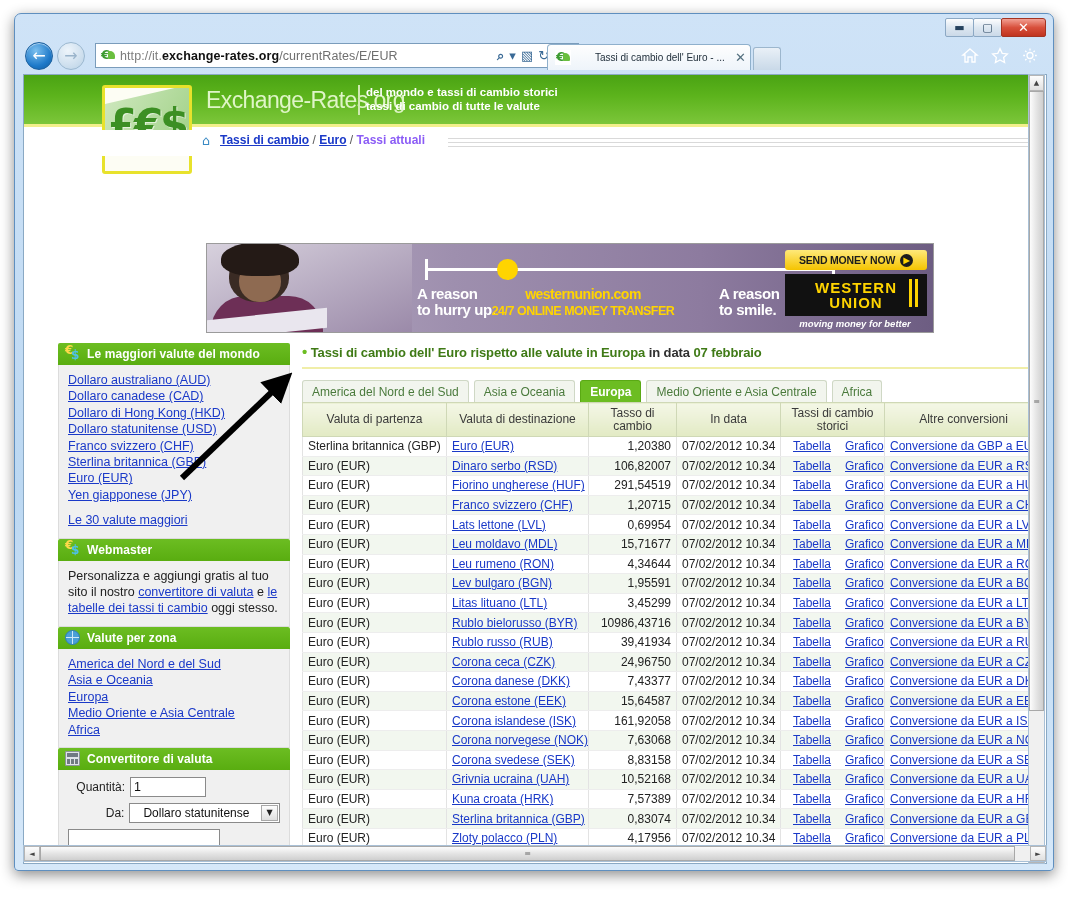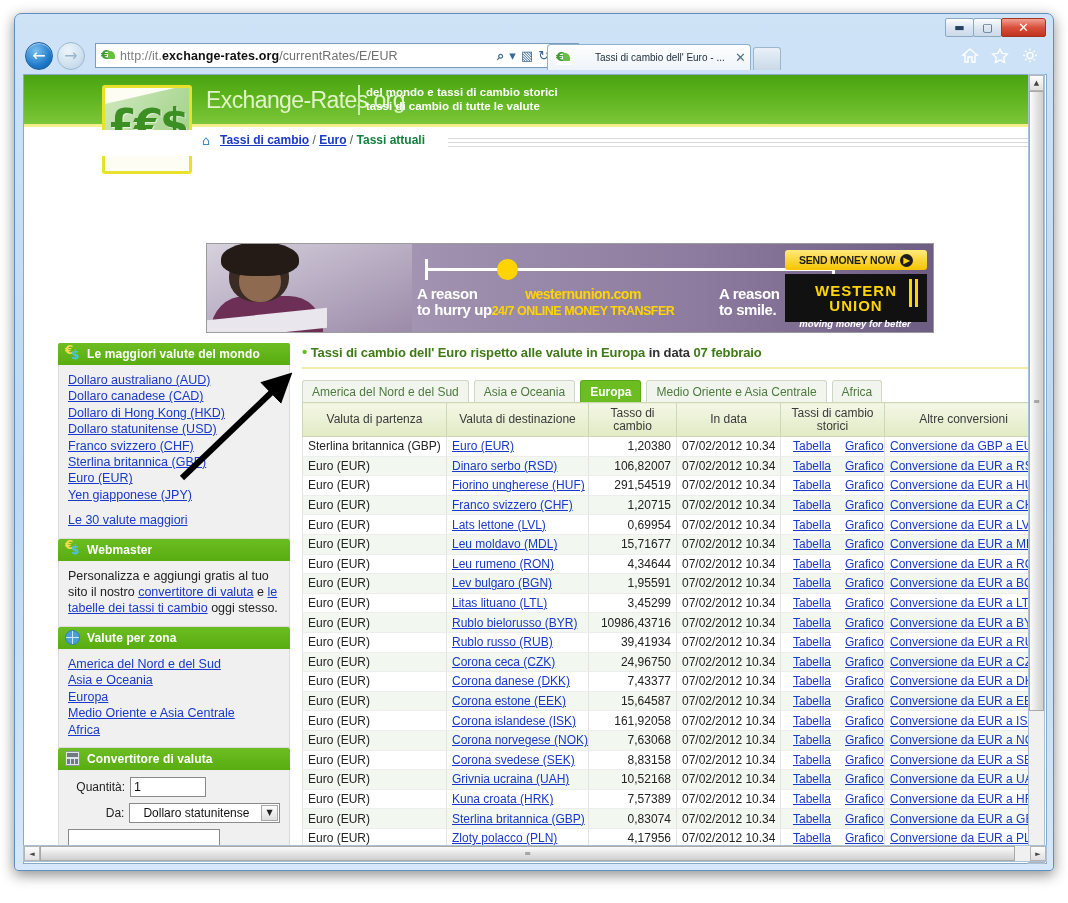--- a/index.html
+++ b/index.html
@@ -142,21 +142,21 @@
   .tagline {
     position:absolute; left:342px; top:11px; width:300px;
     font-size:11.5px; color:#ffffff; font-weight:bold; line-height:13.5px;
   }
 
   
   .crumbbar { position:absolute; left:0; top:55px; width:1006px; height:26px; background:#fff; }
   .crumb { position:absolute; left:196px; top:3px; font-size:12px; color:#3c3c3c; }
   .crumb a { color:#1a39c8; text-decoration:underline; font-weight:bold; }
   .crumb .sep { color:#555; }
-  .crumb .cur { color:#15803d; font-weight:bold; }
+  .crumb .cur { color:#8b5cf6; font-weight:bold; }
   .homeicon { position:absolute; left:178px; top:3px; font-family:"DejaVu Sans", sans-serif; font-size:13px; color:#3a8ac4; }
   .crumblines { position:absolute; left:424px; top:8px; width:580px; height:8px; }
   .crumblines i { display:block; height:1px; background:#d9d9d9; margin-bottom:3px; }
 
   
   .banner {
     position:absolute; left:182px; top:168px; width:728px; height:90px;
     border:1px solid #9b9b9b; overflow:hidden;
     background:linear-gradient(to right,#b9aec4 0%,#9e8fae 34%,#8d7b9f 68%,#6d5d82 100%);
   }
@@ -183,21 +183,21 @@
   .ban-mid .small { font-size:12.5px; }
   .ban-btn {
     position:absolute; right:6px; top:6px; width:142px; height:20px;
     background:linear-gradient(to bottom,#ffe97a,#f5c400);
     border-radius:3px; display:flex; align-items:center; justify-content:center; gap:5px;
     font-size:10.5px; font-weight:bold; color:#1c1c1c; letter-spacing:-.2px;
   }
   .ban-btn .circ { width:13px; height:13px; border-radius:50%; background:#1c1c1c; color:#ffd400;
                    display:flex; align-items:center; justify-content:center; font-size:8px; }
   .ban-wu {
-    position:absolute; right:6px; top:30px; width:142px; height:48px; background:#111;
+    position:absolute; right:6px; top:30px; width:142px; height:42px; background:#111;
     display:flex; flex-direction:column; align-items:center; justify-content:center;
   }
   .ban-wu span { color:#ffd400; font-weight:bold; font-size:15px; line-height:15px; letter-spacing:1px; }
   .ban-wu .bars { position:absolute; right:7px; top:5px; width:11px; height:28px;
                   background:repeating-linear-gradient(to right,#ffd400 0 3px,#111 3px 6px); }
   .ban-slogan { position:absolute; right:8px; bottom:3px; width:140px; text-align:center;
                 color:#fff; font-size:9.5px; font-style:italic; font-weight:bold; }
 
   
   .sidebar { position:absolute; left:34px; top:268px; width:232px; }

